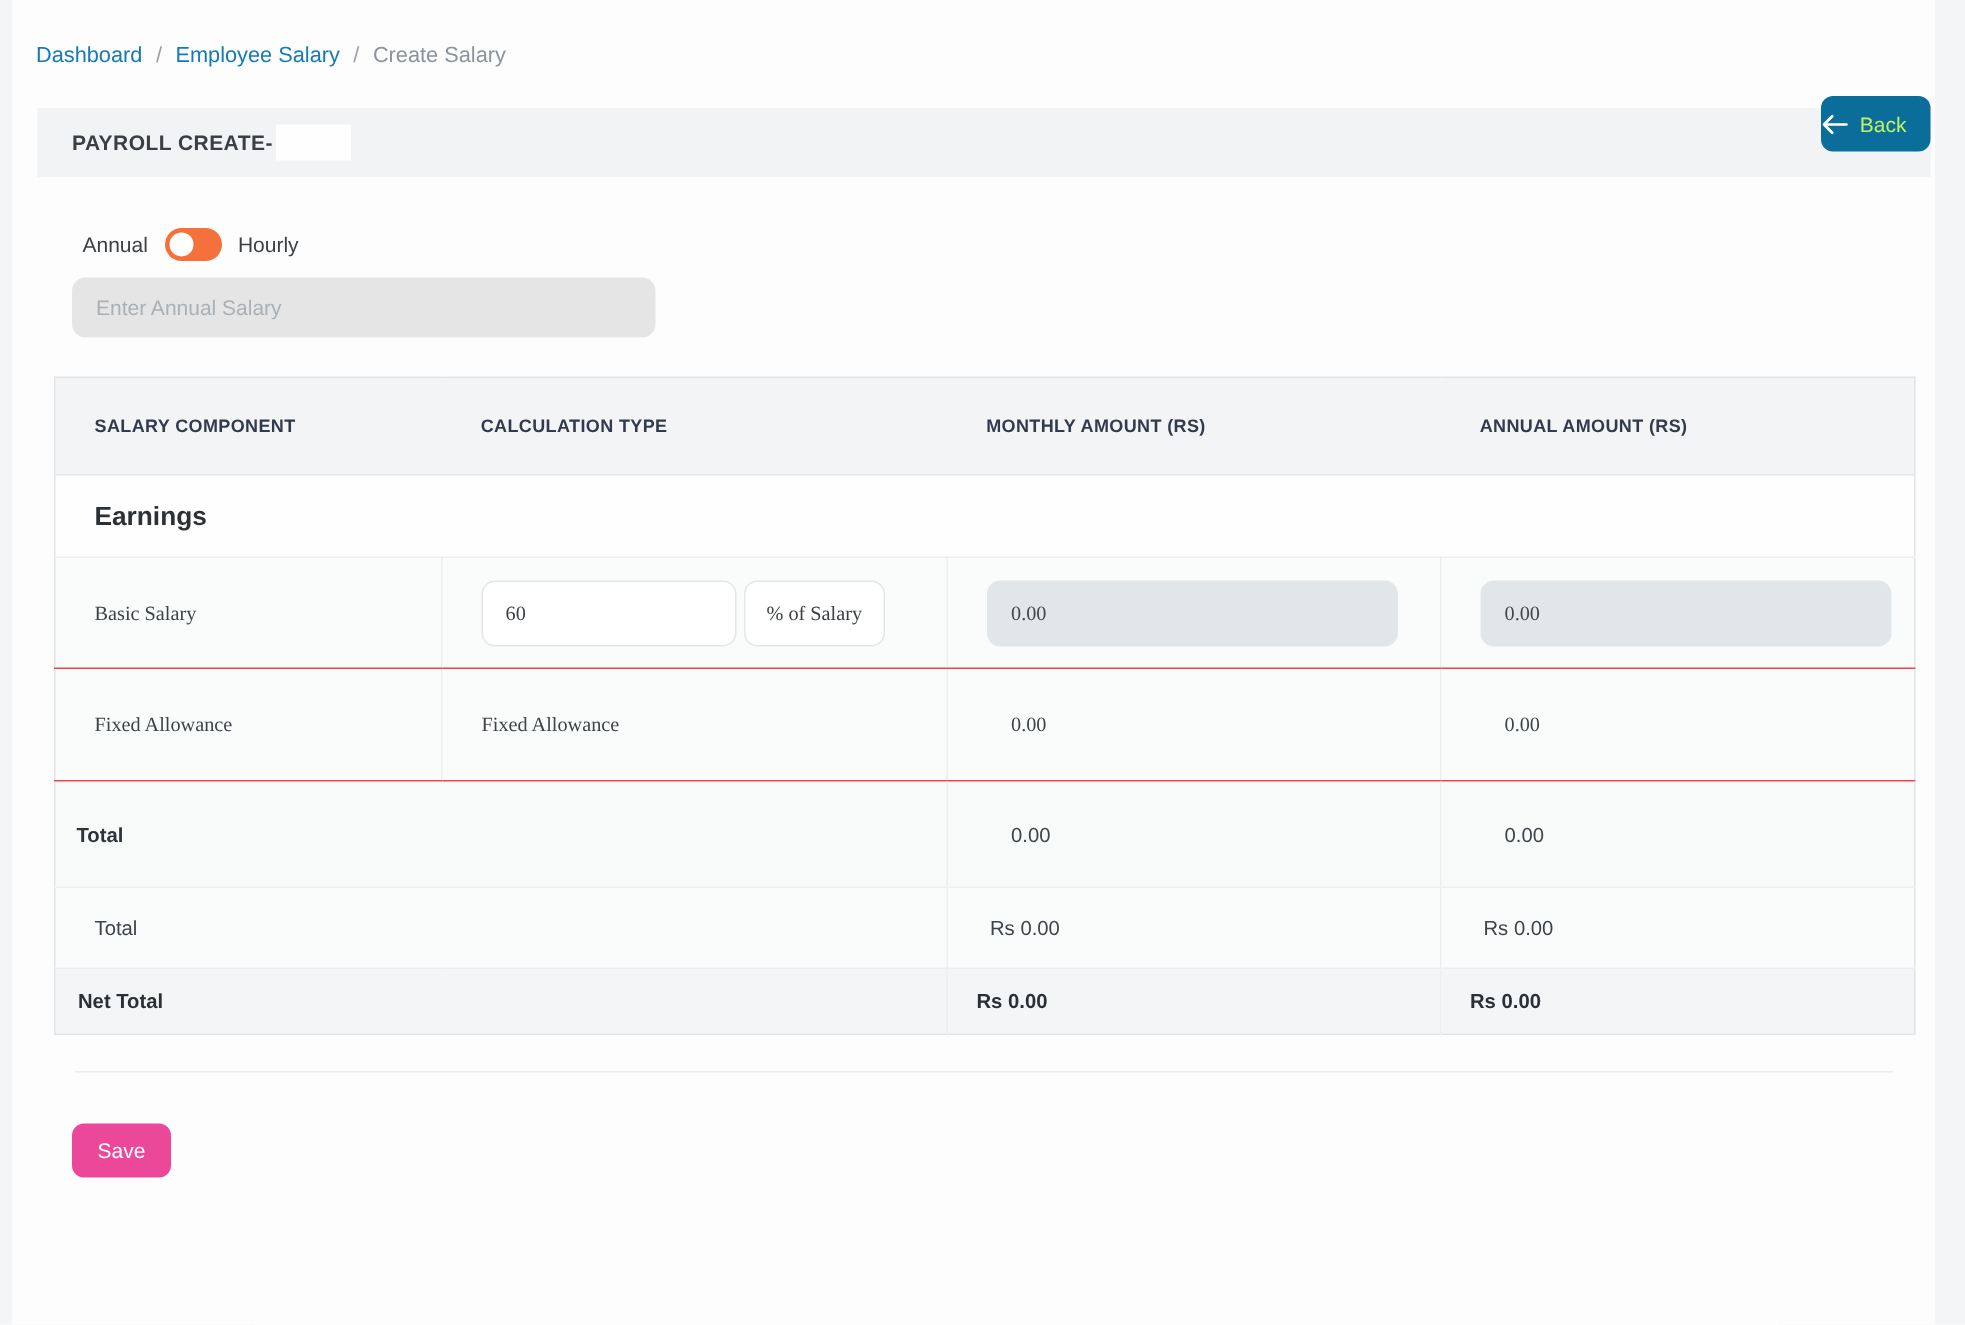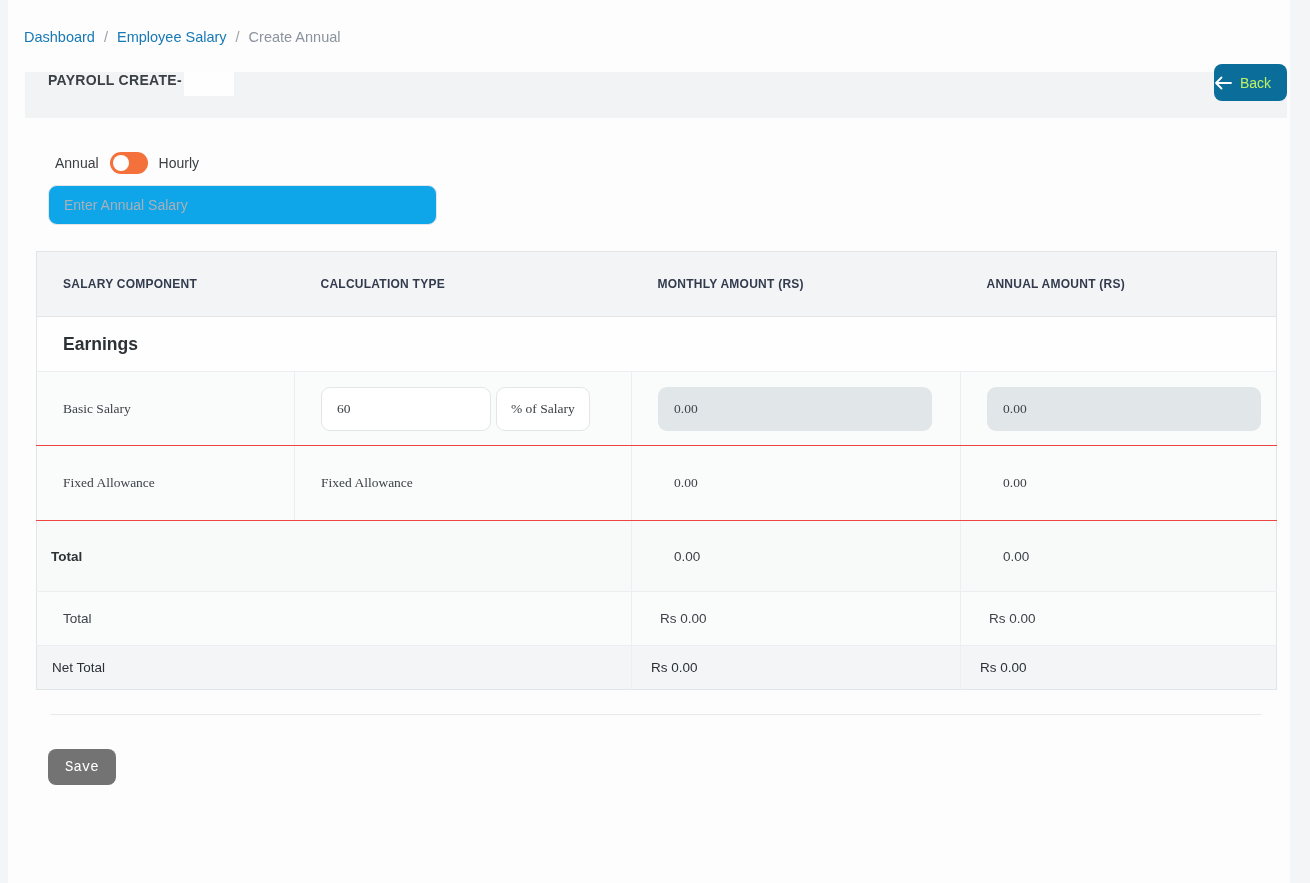--- a/index.html
+++ b/index.html
@@ -31,21 +31,21 @@
     height:37px; padding:0 16px 0 0;
     background:#0a6d9a; color:#bef264;
     border:none; border-radius:8px;
     display:flex; align-items:center; gap:8px;
     font-size:14px; font-family:inherit; cursor:pointer;margin-top:46px;
   }
   
   .payroll-bar {
     margin:0 3px 0 17px; height:46px;
     background:#f2f3f5;
-    display:flex; 
+    display:flex; align-items:center;
     padding-left:23px;
   }
   .payroll-title {
     font-size:14px; font-weight:700; letter-spacing:.3px; color:#3a3f45;
   }
   .redaction { display:inline-block; width:50px; height:24px; background:#fefefe; vertical-align:middle; margin-left:2px; }
   
   .toggle-row {
     margin:34px 0 0 47px;
     display:flex; align-items:center; gap:11px;
@@ -58,21 +58,21 @@
   .toggle .knob {
     position:absolute; left:3px; top:3px;
     width:16px; height:16px; background:#fff; border-radius:50%;
   }
   .field-label { margin:25px 0 0 40px; font-size:14px; color:#3c4043; }
   .salary-input {
     display:block; margin:11px 16px 0 40px;
     width:389px; height:40px;
     border:1px solid #e4e6e9; border-radius:9px;
     padding:0 15px; font-size:14px; font-family:inherit; color:#3c4043;
-    background:#0ea5e9; outline:none;
+    background:#e5e5e5; outline:none;
   }
   .salary-input::placeholder { color:#aab0b7; }
   
   table.salary-table {
     margin:26px 0 0 28px;
     width:1240px; table-layout:fixed;
     border-collapse:collapse;
     border:1px solid #e2e5e8;
     font-size:13.5px;
   }
@@ -92,21 +92,21 @@
   tr.row-basic td { height:74px; }
   tr.row-fixed td { height:75px; }
   td.cell { padding-left:26px; color:#3d4349; }
   td.vline { border-left:1px solid #eceff1; }
   td.val-plain { padding-left:42px; }
   tr.total-row td { height:71px; background:#f8fafa; border-bottom:1px solid #eceff1; }
   tr.total-row td.total-label { font-weight:700; color:#2e3338; padding-left:14px; }
   tr.ded-total-row td { height:54px; background:#fafbfb; border-bottom:1px solid #eceff1; }
   tr.ded-total-row td.cell-label { padding-left:26px; }
   tr.ded-total-row td.val { padding-left:28px; }
-  tr.net-row td { height:44px; background:#f3f5f6; font-weight:400; color:#2b3036;margin-left:32px; }
+  tr.net-row td { height:44px; background:#f3f5f6; font-weight:700; color:#2b3036;margin-left:32px; }
   tr.net-row td.net-label { padding-left:15px; }
   tr.net-row td.val { padding-left:19px; }
   
   .calc-cell { display:flex; align-items:center; gap:5px; padding-left:26px; }
   .calc-input {
     width:170px; height:44px;
     border:1px solid #e3e6e9; border-radius:9px;
     padding:0 15px; font-size:13.5px; font-family:inherit; color:#3c4043;
     background:#fff; outline:none;
   }
@@ -121,38 +121,38 @@
     width:274px; height:44px;
     border:none; border-radius:9px;
     background:#e1e6e9; color:#3f464c;
     padding:0 16px; font-size:13.5px; font-family:inherit;
   }
   
   .divider { margin:24px 28px 0 42px; height:1px; background:#e8ebee; }
   .save-btn {
     margin:34px 0 0 40px;
     height:36px; padding:0 17px;
-    background:#737373; color:#fff;
+    background:#ec4899; color:#fff;
     border:none; border-radius:8px;
-    font-size:14px; font-family:Liberation Mono, monospace; cursor:pointer;
+    font-size:14px; font-family:Liberation Sans, sans-serif; cursor:pointer;
   }
 </style>
 </head>
 <body>
 
 <div class="page">
 
   
   <div class="topbar">
     <div class="breadcrumb">
       <a class="crumb-link">Dashboard</a>
       <span class="crumb-sep">/</span>
       <a class="crumb-link">Employee Salary</a>
       <span class="crumb-sep">/</span>
-      <span class="crumb-current">Create Annual</span>
+      <span class="crumb-current">Create Salary</span>
     </div>
     <button class="back-btn">
       <span style="display:flex;">
         <svg width="18" height="14" viewBox="0 0 18 14" fill="none">
           <path d="M17 7H2M7.5 1.5L2 7l5.5 5.5" stroke="#ffffff" stroke-width="1.8" stroke-linecap="round" stroke-linejoin="round"></path>
         </svg>
       </span>
       <span>Back</span>
     </button>
   </div>

